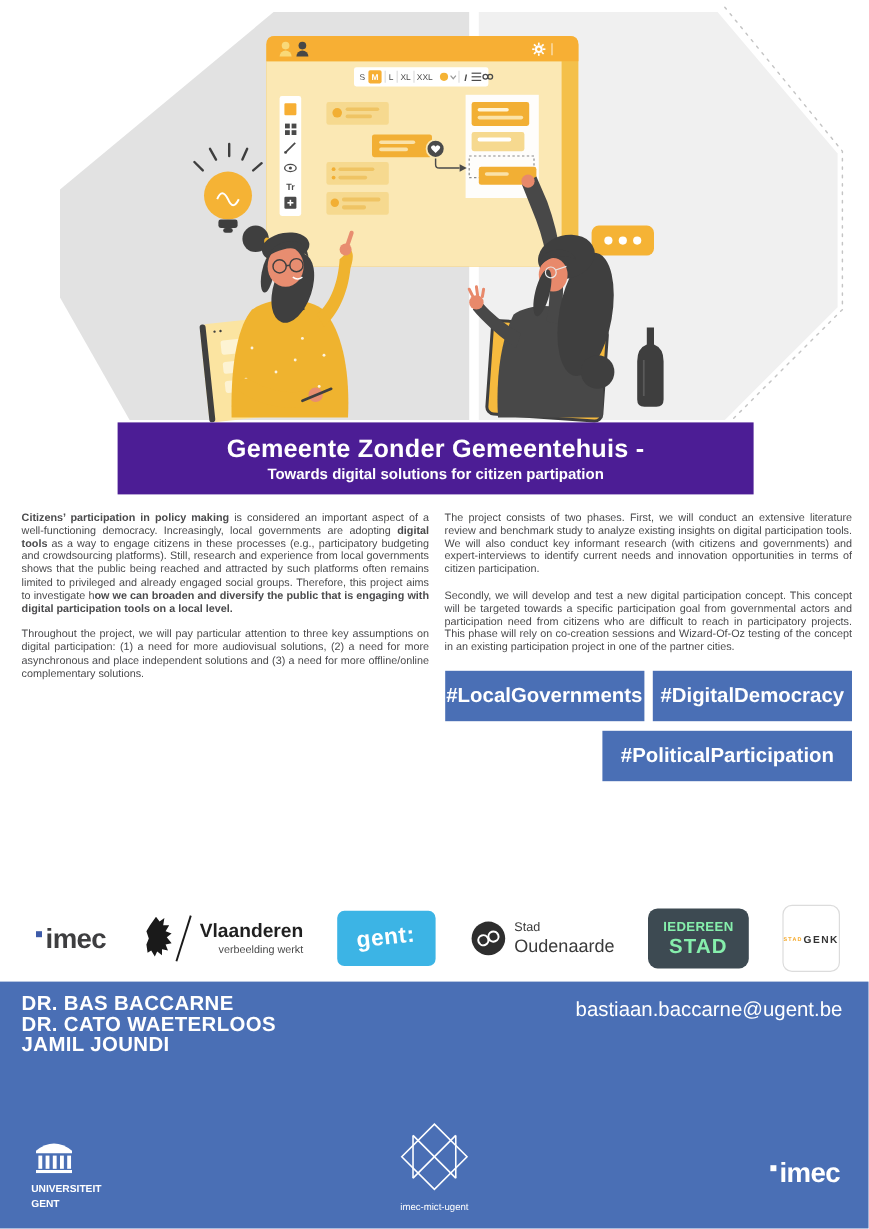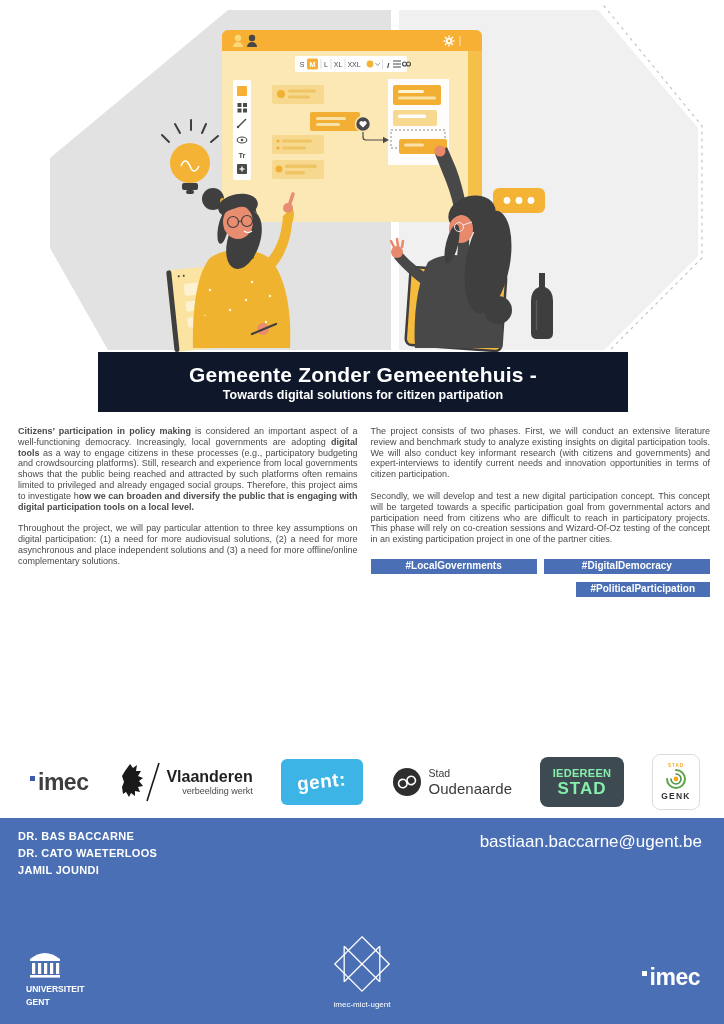--- a/index.html
+++ b/index.html
@@ -1,35 +1,35 @@
 <!DOCTYPE html>
 <html><head>
 <meta charset="utf-8">
 <style>
   html,body{margin:0;padding:0;background:#fff;}
   .page{position:relative;width:724px;height:1024px;background:#fff;overflow:hidden;
         font-family:"Liberation Sans",sans-serif;}
   
   .hero{position:absolute;top:0;left:0;width:724px;height:412px;}
   
-  .banner{position:absolute;left:98px;top:352px;width:530px;height:60px;background:#0f172a;
+  .banner{position:absolute;left:98px;top:352px;width:530px;height:60px;background:#4c1d95;
           color:#fff;text-align:center;display:flex;flex-direction:column;justify-content:center;}
   .banner h1{margin:0;font-size:21px;font-weight:bold;letter-spacing:.2px;line-height:24px;}
   .banner h2{margin:1px 0 0 0;font-size:12.5px;font-weight:bold;line-height:14px;}
   
   .content{position:absolute;left:18px;top:426px;width:692px;display:flex;gap:13px;}
   .col{flex:1;font-size:9px;line-height:10.8px;color:#4A4A4C;text-align:justify;}
   .col p{margin:0;}
   .col p + p{margin-top:11px;}
   .b{font-weight:bold;}
   
   .tags{margin-top:14px;display:flex;flex-direction:column;gap:8px;}
   .tag-row{display:flex;gap:7px;}
   .tag-row.second{justify-content:flex-end;}
-  .tag{background:#4A6FB5;color:#fff;font-weight:bold;font-size:10px;height:15px;
+  .tag{background:#4A6FB5;color:#fff;font-weight:bold;font-size:17px;height:42px;
        display:flex;align-items:center;justify-content:center;}
   .tag-row .grow{flex:1;}
   .tag.pad{padding:0 15px;}
   
   .logos{position:absolute;left:0;top:748px;width:724px;height:68px;display:flex;
          align-items:center;justify-content:space-between;padding:0 24px 0 30px;box-sizing:border-box;}
   .logo-imec{display:flex;align-items:flex-start;}
   .imec-sq{width:5px;height:5px;background:#3D5BA9;margin:5px 3px 0 0;}
   .imec-word{font-size:23px;font-weight:bold;color:#3E3E40;letter-spacing:-.5px;line-height:22px;}
   .logo-vl{display:flex;align-items:center;gap:4px;}
@@ -41,26 +41,26 @@
   .gent-txt{color:#fff;font-weight:bold;font-size:19px;transform:rotate(-6deg);letter-spacing:.5px;}
   .logo-oud{display:flex;align-items:center;gap:6px;}
   .oud-text{line-height:1;color:#3A3A3A;}
   .oud-l1{font-size:10.5px;}
   .oud-l2{font-size:15px;margin-top:2px;}
   .logo-genkt{width:84px;height:50px;background:#3D4A52;border-radius:8px;color:#86efac;
               display:flex;flex-direction:column;align-items:center;justify-content:center;line-height:1;}
   .genkt-l1{font-size:11px;font-weight:bold;letter-spacing:.3px;}
   .genkt-l2{font-size:17px;font-weight:bold;letter-spacing:1px;margin-top:1px;}
   .logo-genk{width:46px;height:54px;background:#fff;border:1px solid #DCDCDC;border-radius:8px;
-             display:flex;flex-direction:column;align-items:center;justify-content:center;}
+             display:flex;flex-direction:row;align-items:center;justify-content:center;}
   .genk-stad{font-size:4.5px;color:#F5A623;font-weight:bold;letter-spacing:1px;}
   .genk-name{font-size:8.5px;color:#333;font-weight:bold;letter-spacing:1.2px;margin-top:1px;}
   
   .footer{position:absolute;left:0;top:818px;width:724px;height:206px;background:#4A6FB5;color:#fff;}
-  .names{position:absolute;left:18px;top:10px;font-size:11px;font-weight:bold;
+  .names{position:absolute;left:18px;top:10px;font-size:17px;font-weight:bold;
          line-height:17px;letter-spacing:.3px;}
   .email{position:absolute;right:22px;top:14px;font-size:17px;}
   .ugent{position:absolute;left:26px;top:132px;line-height:1;}
   .ugent-txt{font-size:8.5px;font-weight:bold;line-height:10px;margin-top:3px;}
   .mict{position:absolute;left:50%;transform:translateX(-50%);top:116px;text-align:center;}
   .mict-label{font-size:8px;margin-top:2px;}
   .imec-white{position:absolute;right:24px;top:148px;display:flex;align-items:flex-start;}
   .imec-white .imec-sq{background:#fff;}
   .imec-white .imec-word{color:#fff;}
 </style>

